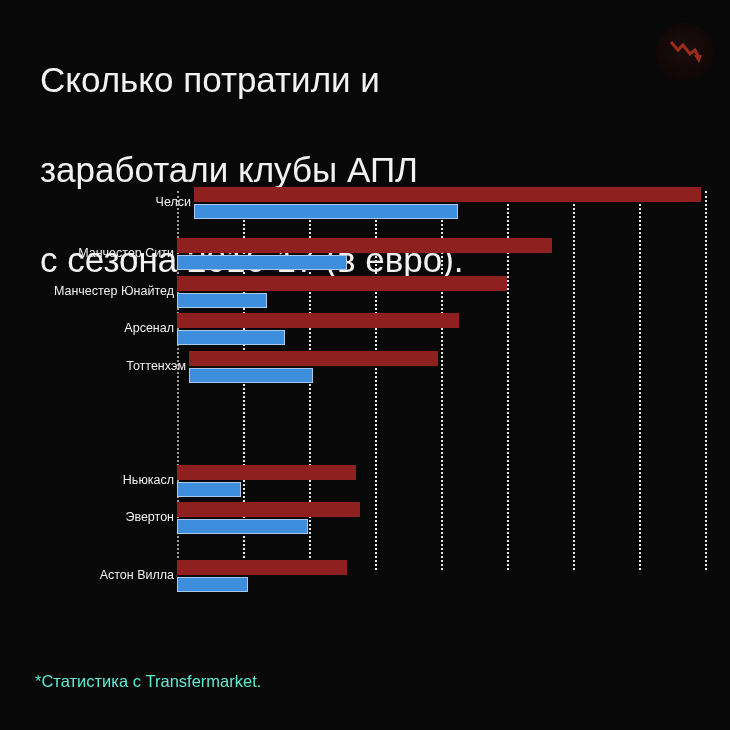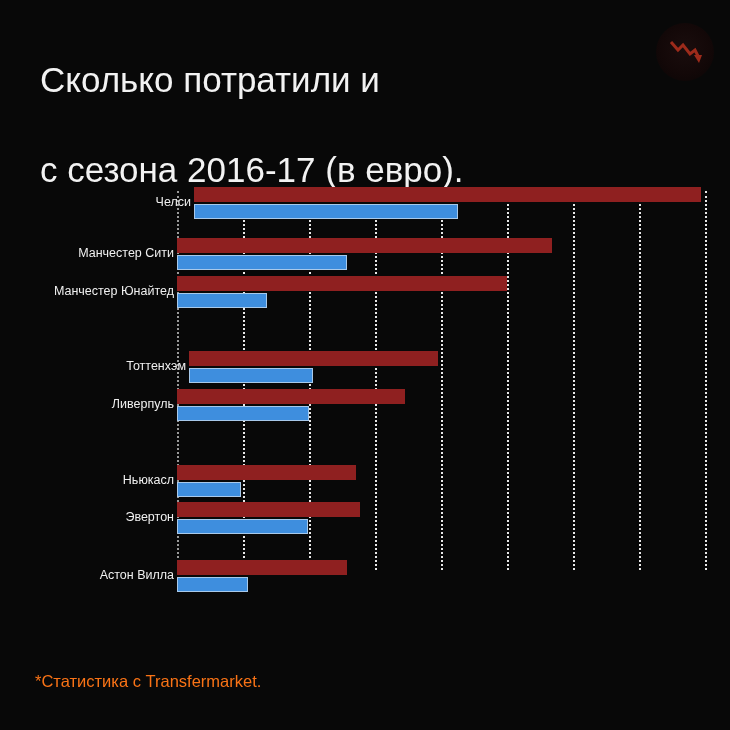--- a/index.html
+++ b/index.html
@@ -49,31 +49,32 @@
   .bar{
     position:absolute;left:177px;height:15px;
     box-sizing:border-box;
   }
   .bar.spend{top:1px;background:#8f2020;}
   .bar.income{top:18px;background:#3e8ede;border:1px solid #a8c9ea;}
 
   
   .footnote{
     position:absolute;left:35px;top:672px;
-    font-size:16.5px;color:#f97316;white-space:nowrap;
+    font-size:16.5px;color:#5eead4;white-space:nowrap;
   }
 </style>
 </head>
 <body>
 
 <div id="page">
 
   <div class="header">
     <div class="title">
       <span class="ln">Сколько потратили и</span>
+      <span class="ln">заработали клубы АПЛ</span>
       <span class="ln">с сезона 2016-17 (в евро).</span>
     </div>
     <div class="logo">
       <span>
         <svg width="40" height="40" viewBox="0 0 40 40">
           <polyline points="6,10 13,18 18,13 25,22 30,18 34,26" fill="none" stroke="#9d2b1b" stroke-width="3" stroke-linejoin="miter" stroke-linecap="butt"></polyline>
           <polygon points="34,31 29,23 37,23" fill="#9d2b1b"></polygon>
         </svg>
       </span>
     </div>
@@ -100,29 +101,29 @@
         <div class="row" style="top: 51.8px;">
           <div class="row-label">Манчестер Сити</div>
           <div class="bar spend" title="Манчестер Сити" style="width: 374.88px;"></div>
           <div class="bar income" title="Манчестер Сити" style="width: 169.92px;"></div>
         </div>
         <div class="row" style="top: 89.6px;">
           <div class="row-label">Манчестер Юнайтед</div>
           <div class="bar spend" title="Манчестер Юнайтед" style="width: 330px;"></div>
           <div class="bar income" title="Манчестер Юнайтед" style="width: 90px;"></div>
         </div>
+        <div class="row" style="top: 127.4px;">
+          <div class="row-label">Арсенал</div>
+          <div class="bar spend" title="Арсенал" style="width: 282px;"></div>
+          <div class="bar income" title="Арсенал" style="width: 108px;"></div>
+        </div>
         <div class="row" style="top: 165.2px; margin-left: 12px;">
           <div class="row-label">Тоттенхэм</div>
           <div class="bar spend" title="Тоттенхэм" style="width: 248.88px;"></div>
           <div class="bar income" title="Тоттенхэм" style="width: 124.08px;"></div>
-        </div>
-        <div class="row" style="top: 203px;">
-          <div class="row-label">Ливерпуль</div>
-          <div class="bar spend" title="Ливерпуль" style="width: 228px;"></div>
-          <div class="bar income" title="Ливерпуль" style="width: 132px;"></div>
         </div>
         <div class="row" style="top: 278.6px; text-decoration: underline;">
           <div class="row-label">Ньюкасл</div>
           <div class="bar spend" title="Ньюкасл" style="width: 179.04px;"></div>
           <div class="bar income" title="Ньюкасл" style="width: 64.08px;"></div>
         </div>
         <div class="row" style="top: 316.4px;">
           <div class="row-label">Эвертон</div>
           <div class="bar spend" title="Эвертон" style="width: 182.88px;"></div>
           <div class="bar income" title="Эвертон" style="width: 131.04px;"></div>

